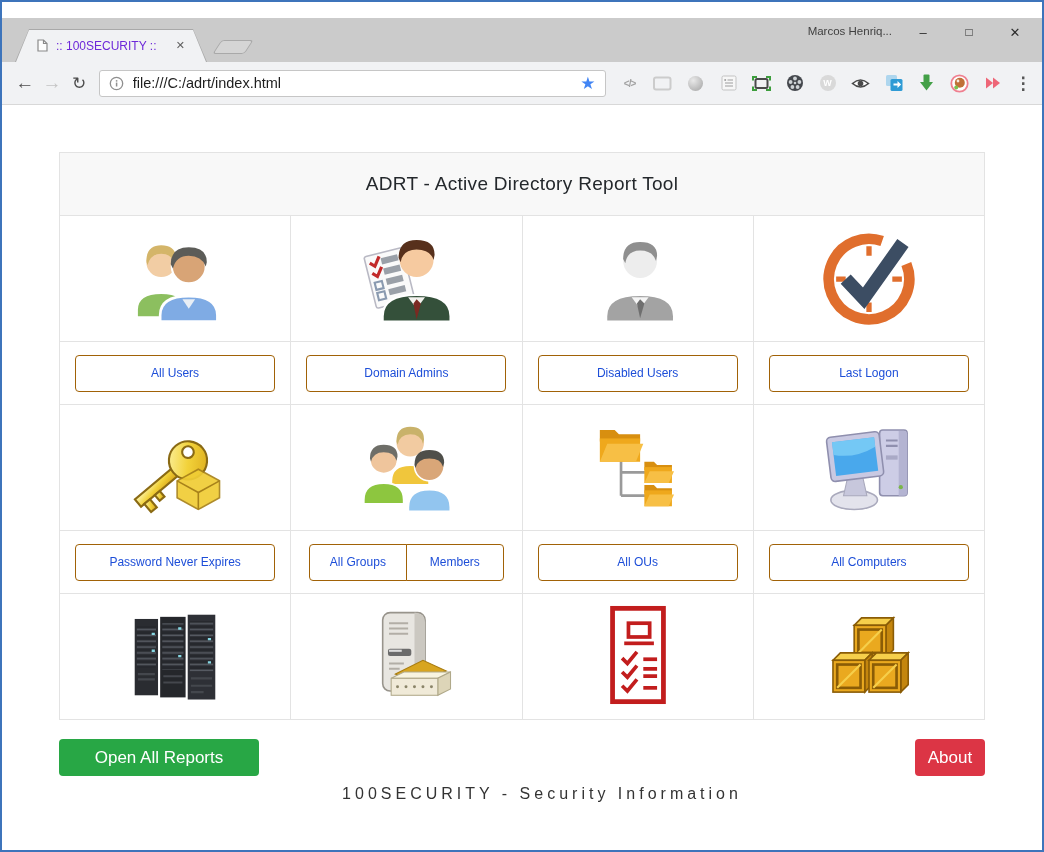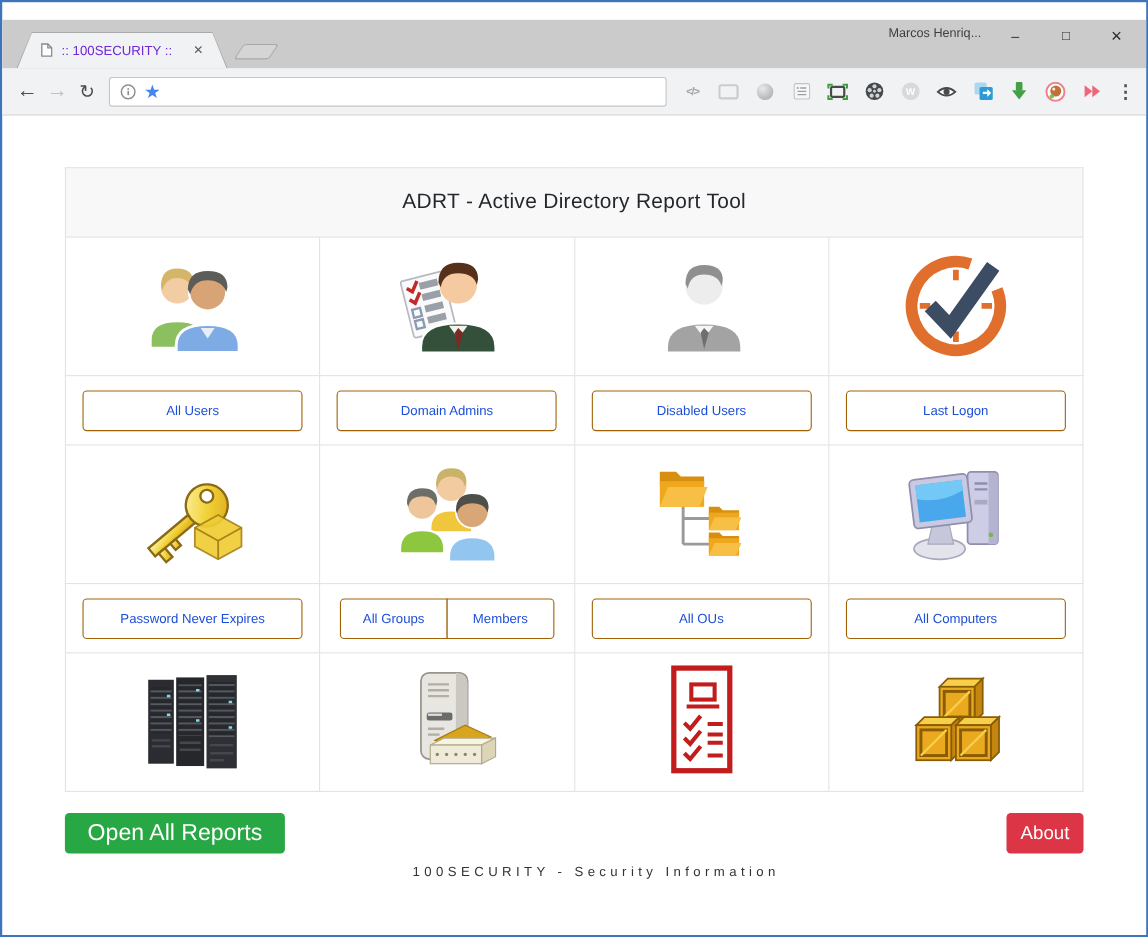--- a/index.html
+++ b/index.html
@@ -41,23 +41,23 @@
   .page-title{font-size:19px;font-weight:500;color:#24282c;letter-spacing:.3px;}
   tr.icons td{height:125px;vertical-align:middle;}
   tr.btns td{height:62px;vertical-align:middle;}
   .cell-btn{display:inline-block;min-width:200px;height:37px;line-height:35px;box-sizing:border-box;border:1px solid #a16207;border-radius:4px;background:#fff;color:#1d4ed8;font-size:12px;font-family:"Liberation Sans",sans-serif;cursor:pointer;padding:0 10px;}
   .btn-group{display:inline-flex;}
   .btn-group .cell-btn{min-width:98px;padding:0 8px;}
   .btn-group .cell-btn:first-child{border-radius:4px 0 0 4px;}
   .btn-group .cell-btn:last-child{border-radius:0 4px 4px 0;margin-left:-1px;}
 
   .actions{width:926px;margin:19px auto 0;display:flex;justify-content:space-between;}
-  .btn-open{background:#28a745;border:none;color:#fff;font-size:21px;border-radius:4px;width:200px;height:37px;cursor:pointer;font-family:"Liberation Sans",sans-serif;}
+  .btn-open{background:#28a745;border:none;color:#fff;font-size:17px;border-radius:4px;width:200px;height:37px;cursor:pointer;font-family:"Liberation Sans",sans-serif;}
   .btn-about{background:#dc3545;border:none;color:#fff;font-size:17px;border-radius:4px;width:70px;height:37px;cursor:pointer;font-family:"Liberation Sans",sans-serif;}
-  .footer-text{text-align:center;margin-top:9px;font-size:12px;letter-spacing:4px;color:#333;margin-left:40px;}
+  .footer-text{text-align:center;margin-top:9px;font-size:16px;letter-spacing:4px;color:#333;margin-left:40px;}
 </style>
 </head>
 <body>
 
 <div class="window">
 
   <div class="titlebar">
     <span class="user-name">Marcos Henriq...</span>
     <div class="win-controls">
       <div class="win-btn">–</div>
@@ -82,20 +82,21 @@
   <div class="toolbar">
     <div class="nav-btn back">←</div>
     <div class="nav-btn fwd">→</div>
     <div class="nav-btn reload">↻</div>
     <div class="omnibox">
       <svg width="15" height="15" viewBox="0 0 16 16">
         <circle cx="8" cy="8" r="6.6" fill="none" stroke="#8f8f8f" stroke-width="1.4"></circle>
         <rect x="7.3" y="7" width="1.6" height="4.2" fill="#8f8f8f"></rect>
         <rect x="7.3" y="4.4" width="1.6" height="1.6" fill="#8f8f8f"></rect>
       </svg>
+      <input class="url-input" readonly="" value="file:///C:/adrt/index.html" style="">
       <span class="star">★</span>
     </div>
     <div class="ext-icons">
       <div class="ext">
           <span class="code-glyph">&lt;/&gt;</span>
         </div>
       <div class="ext">
         <svg width="19" height="15" viewBox="0 0 19 15">
             <rect x="1" y="1.5" width="16.5" height="12" rx="2" fill="none" stroke="#cccccc" stroke-width="2"></rect>
           </svg>

